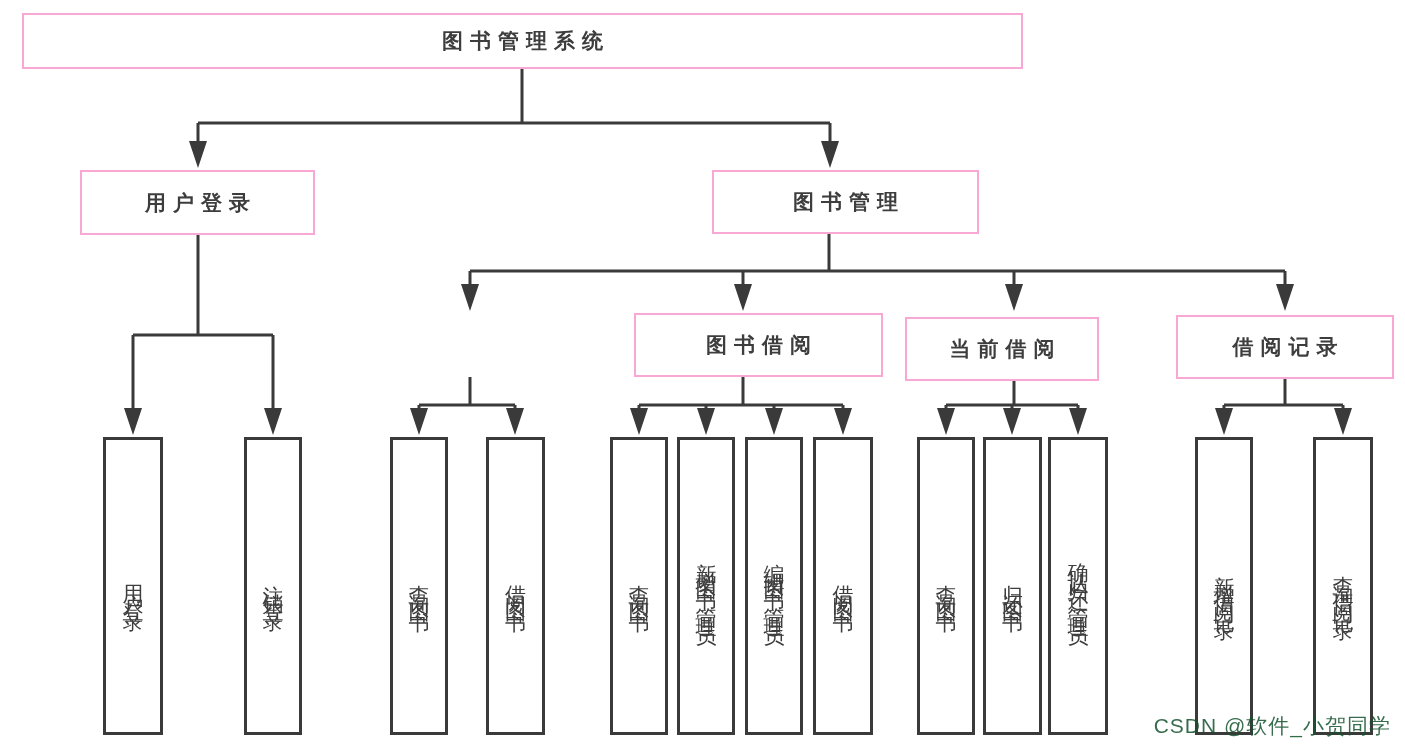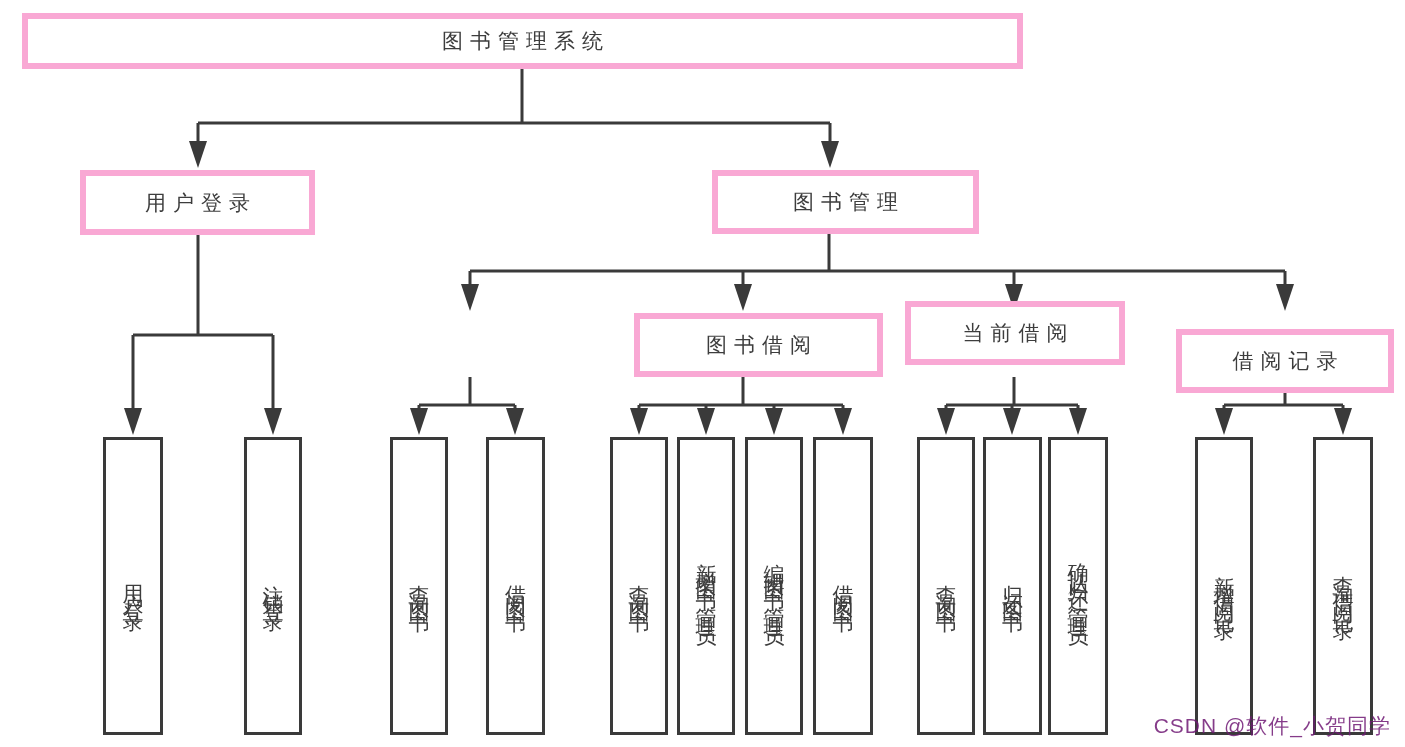--- a/index.html
+++ b/index.html
@@ -6,38 +6,38 @@
   .canvas{
     position:relative;
     width:1405px;height:747px;
     background:#ffffff;
     font-family:"Liberation Sans","DejaVu Sans",sans-serif;
     overflow:hidden;
   }
   .wires{position:absolute;left:0;top:0;z-index:0;}
   .hbox{
     position:absolute;box-sizing:border-box;z-index:1;
-    border:6px solid #f9a8d4;background:#ffffff;
+    border:2px solid #f9a8d4;background:#ffffff;
     display:flex;align-items:center;justify-content:center;
     font-size:21px;letter-spacing:7px;text-indent:7px;
-    color:#3d3d3d;white-space:nowrap;
+    color:#3d3d3d;white-space:nowrap;font-weight:bold;
   }
   .vbox{
     position:absolute;box-sizing:border-box;z-index:1;
     border:3px solid #3a3a3a;background:#ffffff;
     display:flex;align-items:center;justify-content:center;
   }
   .vbox span{
     writing-mode:vertical-rl;text-orientation:mixed;
     font-size:21px;letter-spacing:9px;
     color:#3d3d3d;white-space:nowrap;
   }
   .watermark{
     position:absolute;right:14px;bottom:7px;z-index:2;
-    font-size:21px;color:#701a75;opacity:0.85;
+    font-size:21px;color:#14532d;opacity:0.85;
     letter-spacing:1px;white-space:nowrap;
   }
 </style>
 </head>
 <body>
 
 <div class="canvas">
 
   <svg class="wires" width="1405" height="747" viewBox="0 0 1405 747">
 
@@ -88,24 +88,24 @@
   <div class="hbox" style="left:80px;top:170px;width:235px;height:65px">
     <span>用户登录</span>
   </div>
   <div class="hbox" style="left:712px;top:170px;width:267px;height:64px">
     <span>图书管理</span>
   </div>
 
   <div class="hbox" style="left:634px;top:313px;width:249px;height:64px">
     <span>图书借阅</span>
   </div>
-  <div class="hbox" style="left:905px;top:301px;width:220px;height:64px">
+  <div class="hbox" style="left:905px;top:317px;width:194px;height:64px">
     <span>当前借阅</span>
   </div>
-  <div class="hbox" style="left:1176px;top:329px;width:218px;height:64px">
+  <div class="hbox" style="left:1176px;top:315px;width:218px;height:64px">
     <span>借阅记录</span>
   </div>
 
   <div class="vbox" style="left:103px;top:437px;width:60px;height:298px">
     <span>用户登录</span>
   </div>
   <div class="vbox" style="left:244px;top:437px;width:58px;height:298px">
     <span>注销登录</span>
   </div>
 

